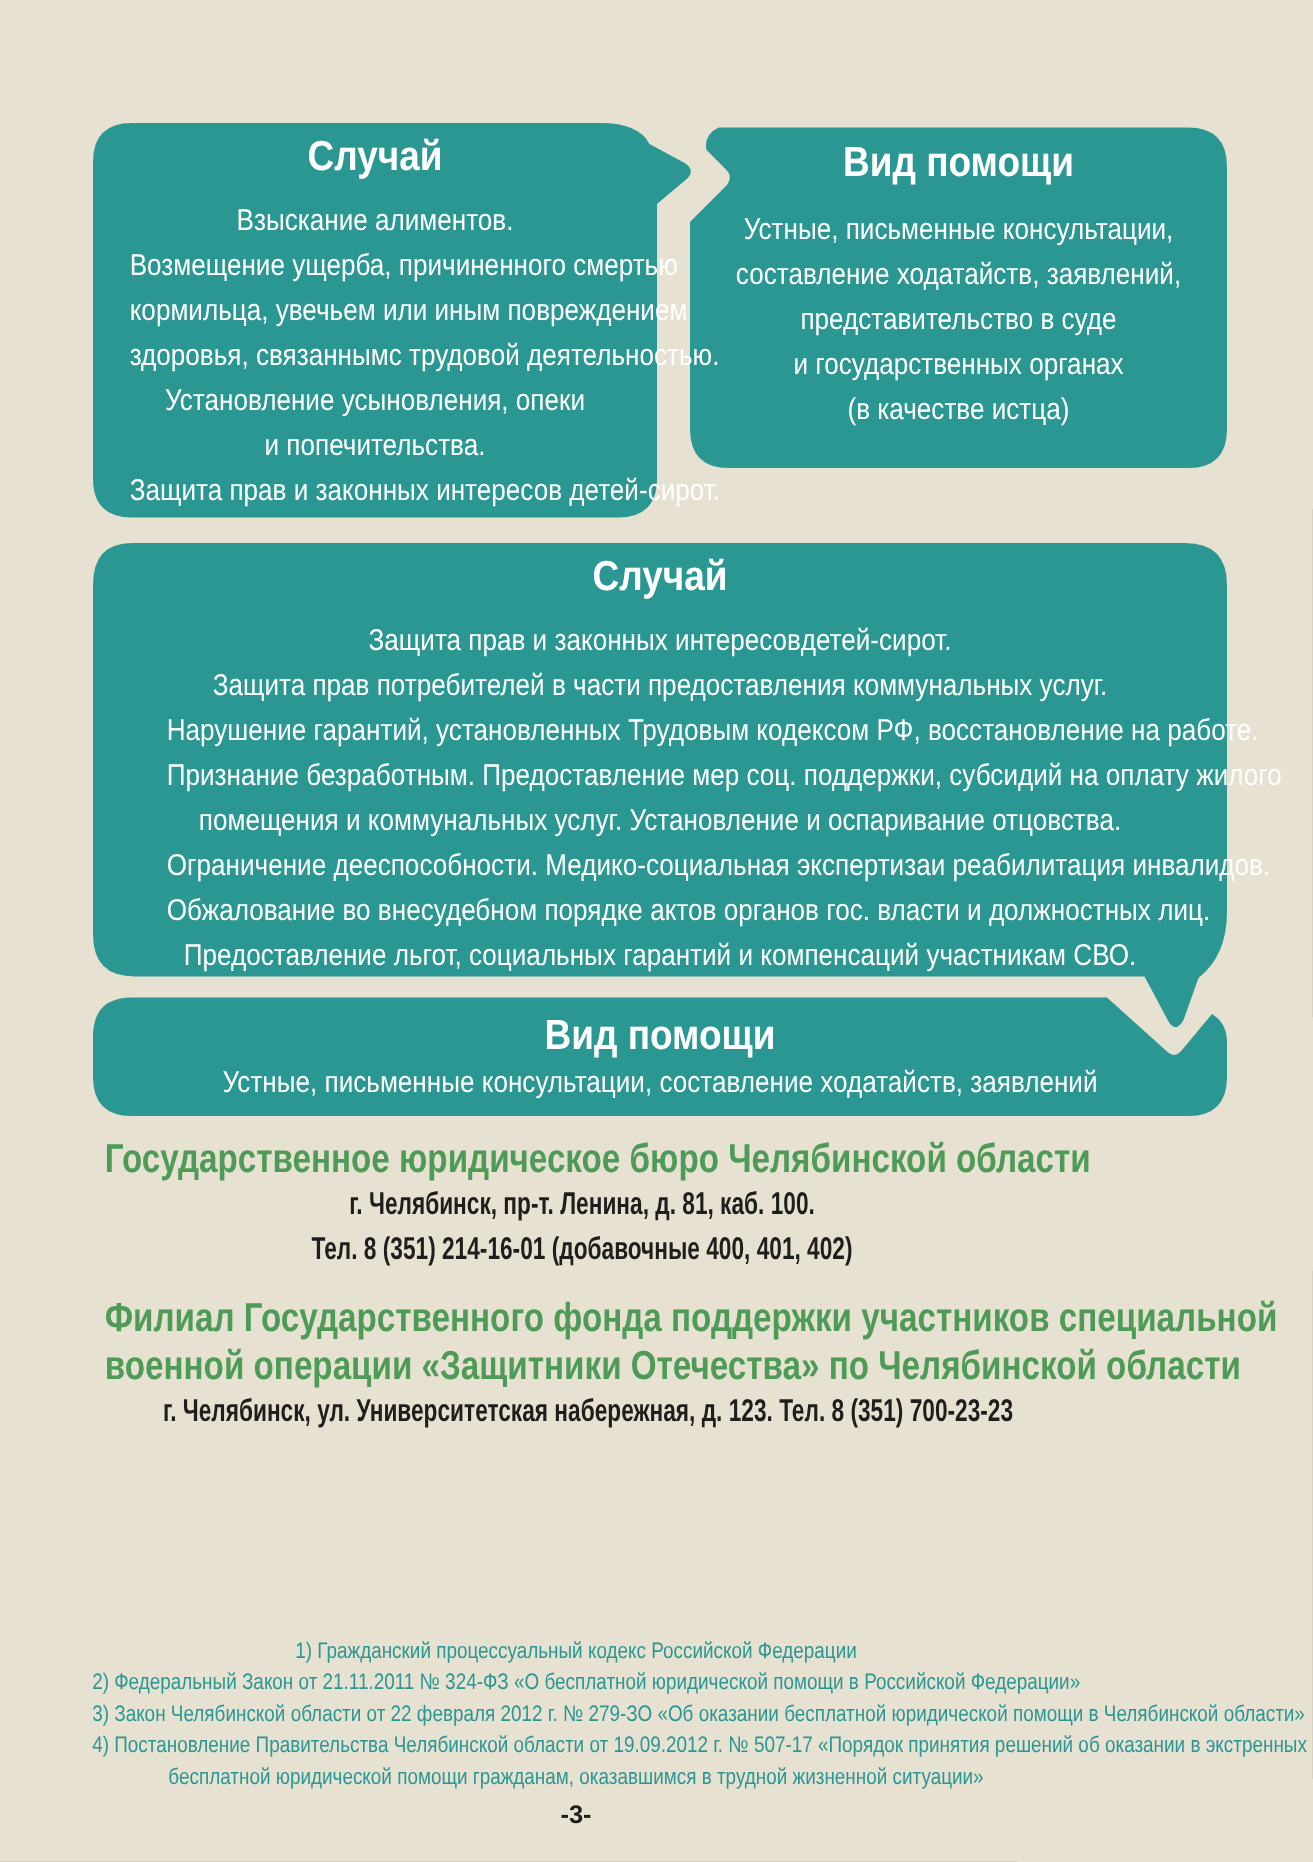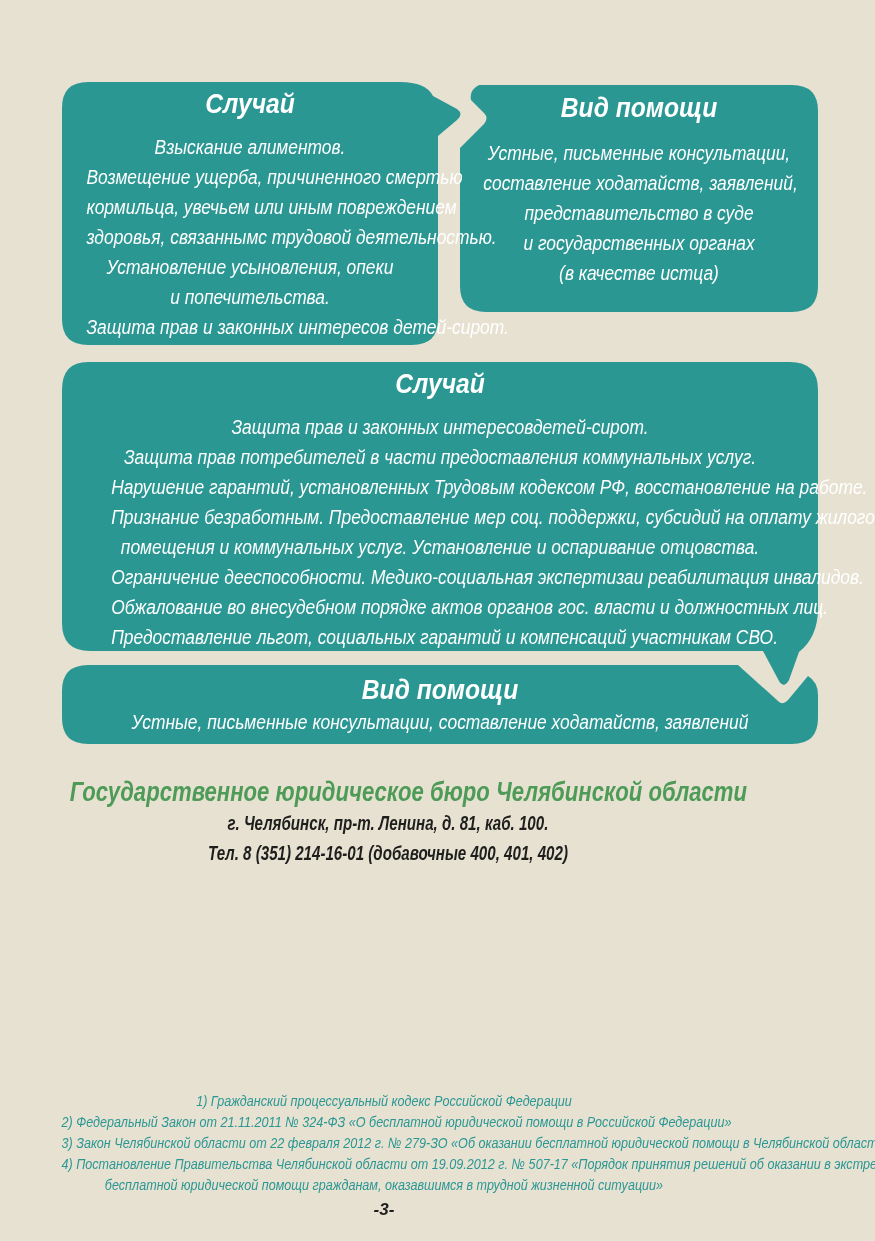--- a/index.html
+++ b/index.html
@@ -3,40 +3,39 @@
 <meta charset="utf-8">
 <style>
   html,body{margin:0;padding:0;background:#c9c3b4;}
   .page{
     position:relative;
     width:875px;height:1241px;
     margin:0 auto;
     background:#e7e1d2;
     overflow:hidden;
     font-family:"Liberation Sans", sans-serif;
-    font-style:italic;
   }
   .shapes{position:absolute;left:0;top:0;width:875px;height:1241px;}
 
   
   .bubble-text{position:absolute;text-align:center;color:#ffffff;}
   .bt{font-weight:bold;font-size:28px;line-height:36px;margin-bottom:10px;
       transform:scaleX(.88);white-space:nowrap;}
   .bl{font-size:20px;line-height:30px;transform:scaleX(.87);white-space:nowrap;}
 
   .c1{left:62px;top:86px;width:376px;}
   .c2{left:460px;top:90px;width:358px;}
   .c2 .bt{margin-bottom:12px;}
   .c3{left:62px;top:366px;width:756px;}
   .c4{left:62px;top:674px;width:756px;}
   .c4 .bt{line-height:32px;margin-bottom:2px;}
   .c4 .bl{line-height:28px;}
 
   
-  .orgs{position:absolute;left:0;top:776px;width:776px;text-align:center;}
+  .orgs{position:absolute;left:0;top:756px;width:776px;text-align:center;}
   .org{margin-bottom:14px;}
   .otl{color:#4e9b58;font-weight:bold;font-size:27px;line-height:32px;
        transform:scaleX(.82);white-space:nowrap;}
   .oal{color:#1e1e1c;font-weight:bold;font-size:21px;line-height:30px;
        transform:scaleX(.72);white-space:nowrap;}
 
   
   .footnotes{position:absolute;left:0;top:1090px;width:768px;text-align:center;color:#2a9793;}
   .fl{font-size:15px;line-height:21px;transform:scaleX(.84);white-space:nowrap;}
   .pagenum{margin-top:5px;font-size:17px;font-weight:bold;color:#1e1e1c;}
@@ -93,20 +92,25 @@
     <div class="bt">Вид помощи</div>
     <div class="bl">Устные, письменные консультации, составление ходатайств, заявлений</div>
   </div>
 
   <div class="orgs">
     <div class="org">
       <div class="otl">Государственное юридическое бюро Челябинской области</div>
       <div class="oal">г. Челябинск, пр-т. Ленина, д. 81, каб. 100.</div>
       <div class="oal">Тел. 8 (351) 214-16-01 (добавочные 400, 401, 402)</div>
     </div>
+    <div class="org">
+      <div class="otl">Филиал Государственного фонда поддержки участников специальной</div>
+      <div class="otl">военной операции «Защитники Отечества» по Челябинской области</div>
+      <div class="oal">г. Челябинск, ул. Университетская набережная, д. 123. Тел. 8 (351) 700-23-23</div>
+    </div>
   </div>
 
   <div class="footnotes">
     <div class="fl">1) Гражданский процессуальный кодекс Российской Федерации</div>
     <div class="fl">2) Федеральный Закон от 21.11.2011 № 324-ФЗ «О бесплатной юридической помощи в Российской Федерации»</div>
     <div class="fl">3) Закон Челябинской области от 22 февраля 2012 г. № 279-ЗО «Об оказании бесплатной юридической помощи в Челябинской области»</div>
     <div class="fl">4) Постановление Правительства Челябинской области от 19.09.2012 г. № 507-17  «Порядок принятия решений об оказании в экстренных случаях</div>
     <div class="fl">бесплатной юридической помощи гражданам, оказавшимся в трудной жизненной ситуации»</div>
     <div class="pagenum">-3-</div>
   </div>

